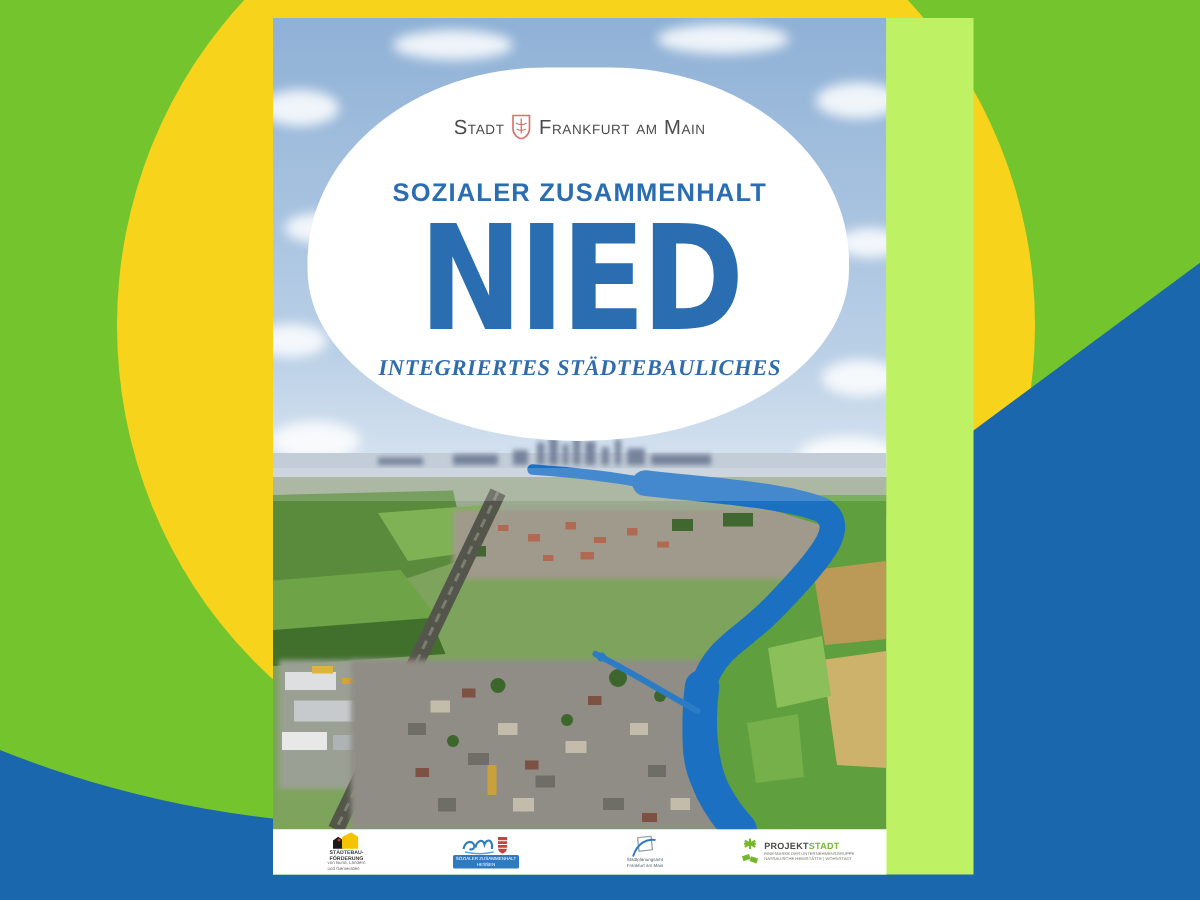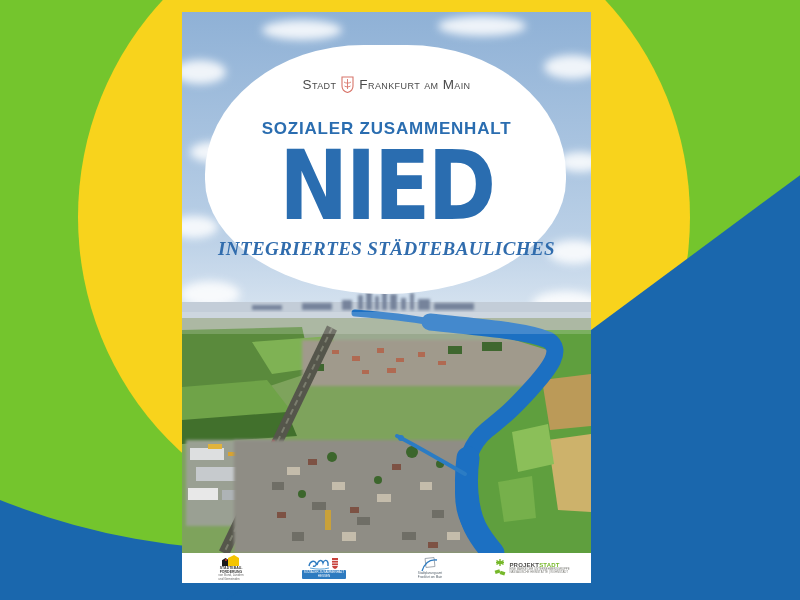--- a/index.html
+++ b/index.html
@@ -4,34 +4,34 @@
 <style>
   html,body{margin:0;padding:0;}
   .stage{position:relative;width:800px;height:600px;overflow:hidden;background:#1A67AD;font-family:"Liberation Sans",sans-serif;}
   .abs{position:absolute;}
   
   .bg-green{left:-380px;top:-610px;width:1280px;height:1160px;border-radius:50%;background:#74C52D;}
   .bg-yellow{left:78px;top:-97px;width:612px;height:628px;border-radius:50%;background:#F8D31C;}
   .bg-blue-tri{left:0;top:0;width:800px;height:600px;background:#1A67AD;
     clip-path:polygon(100% 29.2%,28.3% 100%,100% 100%);}
   
-  .cover{left:182px;top:12px;width:409px;height:571px;background:#fef9c3;}
+  .cover{left:182px;top:12px;width:467px;height:571px;background:#bef264;}
   .photo{left:0;top:0;width:409px;height:541px;overflow:hidden;}
   .blob{left:23px;top:33px;width:361px;height:249px;background:#fff;
     border-radius:44% 44% 50% 50% / 52% 52% 46% 46%;}
   .citylogo{left:0;top:64px;width:409px;display:flex;align-items:center;justify-content:center;gap:5px;
     color:#4b4b4b;font-variant-caps:small-caps;font-size:13.5px;letter-spacing:.4px;}
   .kicker{left:0;top:107px;width:409px;text-align:center;color:#2A6DB0;font-weight:bold;
     font-size:17px;letter-spacing:.8px;}
   .bigtitle{left:0;top:125px;width:409px;text-align:center;color:#2A6DB0;font-weight:bold;
     font-family:"DejaVu Sans",sans-serif;font-size:97px;line-height:1;letter-spacing:-3px;
     transform:scaleX(.85);transform-origin:50% 0;}
   .subtitle{left:0;top:224px;width:409px;text-align:center;color:#306CAD;
     font-family:"Liberation Serif",serif;font-style:italic;font-weight:bold;
-    font-size:19px;line-height:1.35;letter-spacing:.4px;}
+    font-size:15px;line-height:1.35;letter-spacing:.4px;}
   
   .footer{left:0;top:541px;width:409px;height:30px;background:#fff;}
   .lg{position:absolute;top:0;height:30px;display:flex;flex-direction:column;align-items:center;justify-content:center;}
   .microtxt{font-size:3.5px;line-height:1.15;color:#3a3a3a;text-align:center;white-space:nowrap;}
   .micro2{font-size:3px;line-height:1.2;color:#6a6a6a;}
   .houses{position:relative;width:18px;height:11px;}
   .house-b{position:absolute;left:0;bottom:0;width:7px;height:8px;background:#1a1a1a;
     clip-path:polygon(0 30%,50% 0,100% 30%,100% 100%,0 100%);}
   .house-y{position:absolute;left:6px;bottom:0;width:11px;height:11px;background:#F4C400;
     clip-path:polygon(0 28%,55% 0,100% 28%,100% 100%,0 100%);}

